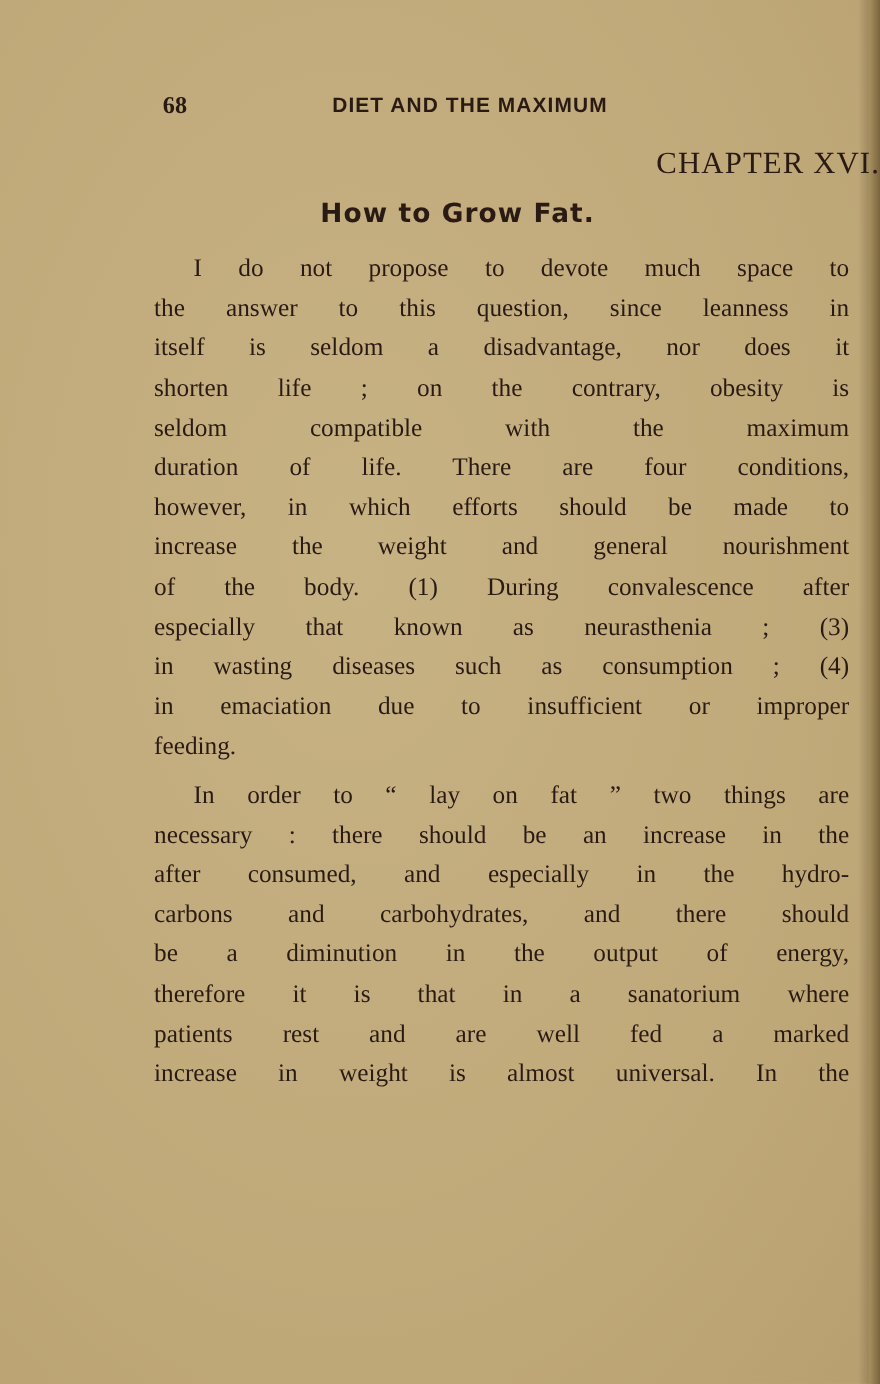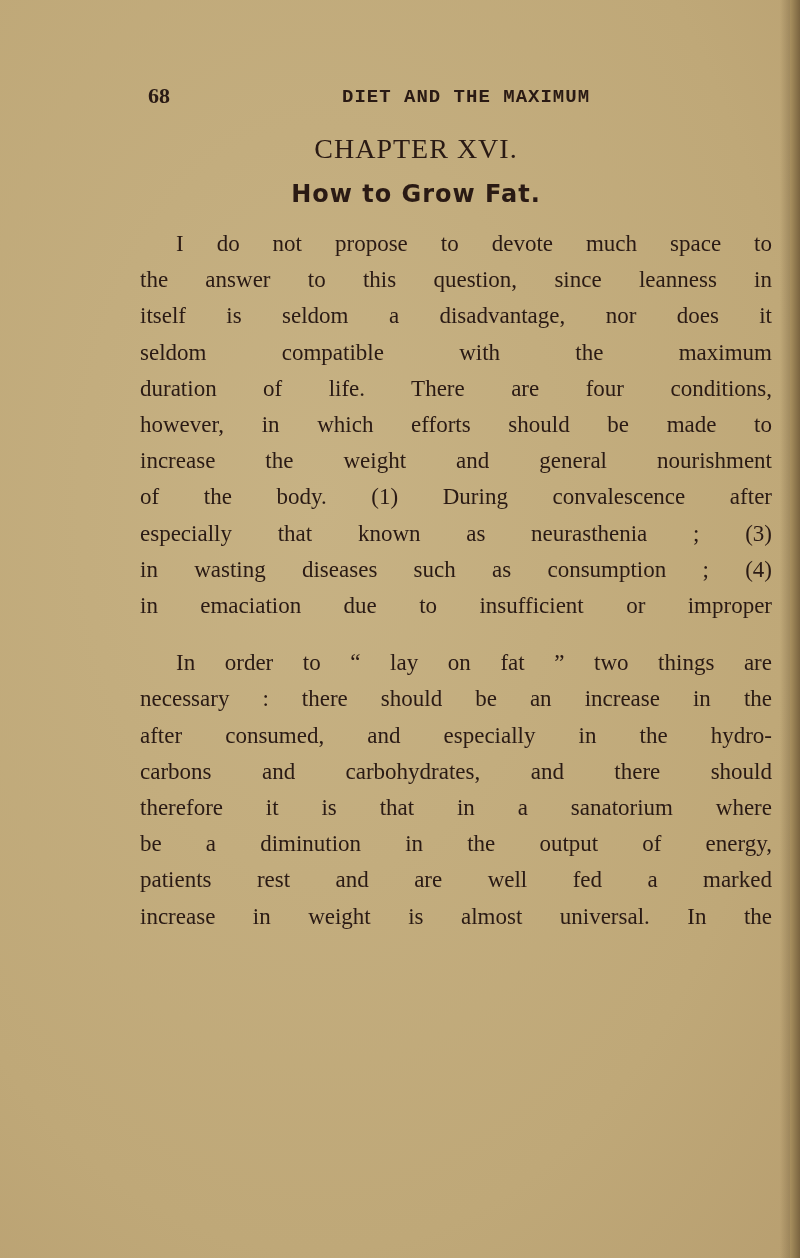--- a/index.html
+++ b/index.html
@@ -22,41 +22,41 @@
   }
   .running-head {
     position: absolute; top: 83px; left: 148px; width: 620px; height: 30px;
   }
   .page-number {
     position: absolute; left: 0; top: 0;
     font-family: "Liberation Serif", serif; font-weight: bold; font-size: 22px;
   }
   .book-title {
     position: absolute; left: 154px; top: 3px;
-    font-family: Liberation Mono, monospace; font-weight: bold;
-    font-size: 19px; letter-spacing: 1px; margin-left: 40px;
+    font-family: Liberation Sans, sans-serif; font-weight: bold;
+    font-size: 19px; letter-spacing: 1px;
   }
   .chapter {
-    position: absolute; top: 133px; left: 0; width: 800px; text-align: center;
+    position: absolute; top: 133px; left: 0; width: 800px; text-align: right;
     padding-left: 32px; box-sizing: border-box;
     font-family: "Liberation Serif", serif; font-size: 28px; letter-spacing: 1px;
   }
   .chapter-title {
     position: absolute; top: 180px; left: 0; width: 800px; text-align: center;
     padding-left: 32px; box-sizing: border-box;
     font-family: "DejaVu Sans", sans-serif; font-weight: bold; font-size: 24px;
     letter-spacing: 1px;
   }
   .body-text {
     position: absolute; left: 140px; top: 226px; width: 632px;
     font-family: Liberation Serif, serif;
     font-size: 23px; line-height: 36.2px;
   }
   .para { margin: 0; text-align: justify; text-indent: 36px; }
-  .para + .para { margin-top: 21px; }
+  .para + .para { margin-top: 8px; }
   .line { display: block; text-align: justify; text-align-last: justify; white-space: nowrap; }
   .line.last { text-align-last: left; }
 </style>
 </head>
 <body>
 
 <div class="page">
   <div class="edge"></div>
 
   <div class="running-head">
@@ -65,33 +65,35 @@
   </div>
 
   <div class="chapter">CHAPTER XVI.</div>
   <div class="chapter-title">How to Grow Fat.</div>
 
   <div class="body-text">
     <p class="para" id="para-0" style="text-indent: 0px;">
         <span class="line" style="padding-left: 36px;">I do not propose to devote much space to</span>
         <span class="line">the answer to this question, since leanness in</span>
         <span class="line">itself is seldom a disadvantage, nor does it</span>
+        <span class="line">shorten life ; on the contrary, obesity is</span>
         <span class="line">seldom compatible with the maximum</span>
         <span class="line">duration of life. There are four conditions,</span>
         <span class="line">however, in which efforts should be made to</span>
         <span class="line">increase the weight and general nourishment</span>
         <span class="line">of the body. (1) During convalescence after</span>
         <span class="line">especially that known as neurasthenia ; (3)</span>
         <span class="line">in wasting diseases such as consumption ; (4)</span>
         <span class="line">in emaciation due to insufficient or improper</span>
+        <span class="line last">feeding.</span>
       </p>
     <p class="para" id="para-1" style="text-indent: 0px;">
         <span class="line" style="padding-left: 36px;">In order to “ lay on fat ” two things are</span>
         <span class="line">necessary : there should be an increase in the</span>
         <span class="line">after consumed, and especially in the hydro-</span>
         <span class="line">carbons and carbohydrates, and there should</span>
+        <span class="line">be a diminution in the output of energy,</span>
         <span class="line">therefore it is that in a sanatorium where</span>
-        <span class="line">be a diminution in the output of energy,</span>
         <span class="line">patients rest and are well fed a marked</span>
         <span class="line">increase in weight is almost universal. In the</span>
       </p>
   </div>
 </div>
 
 </body></html>

